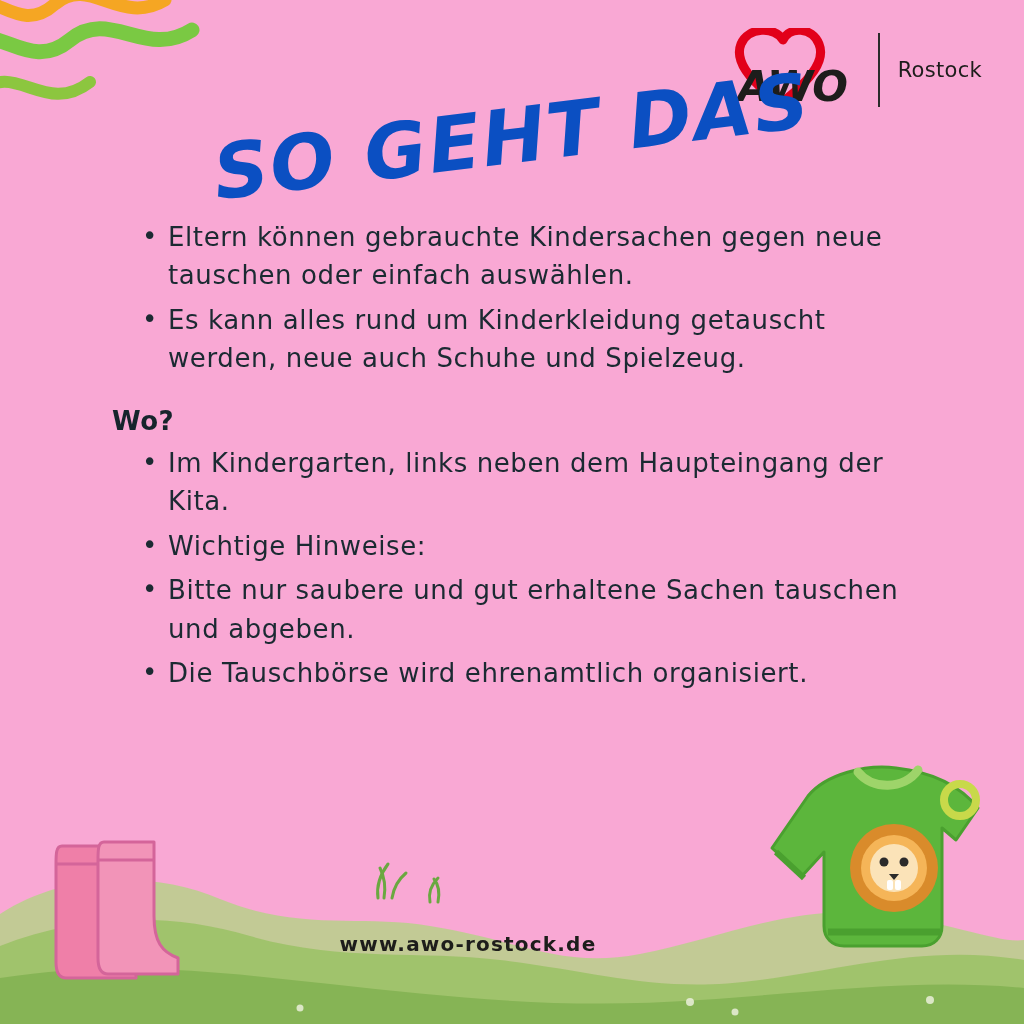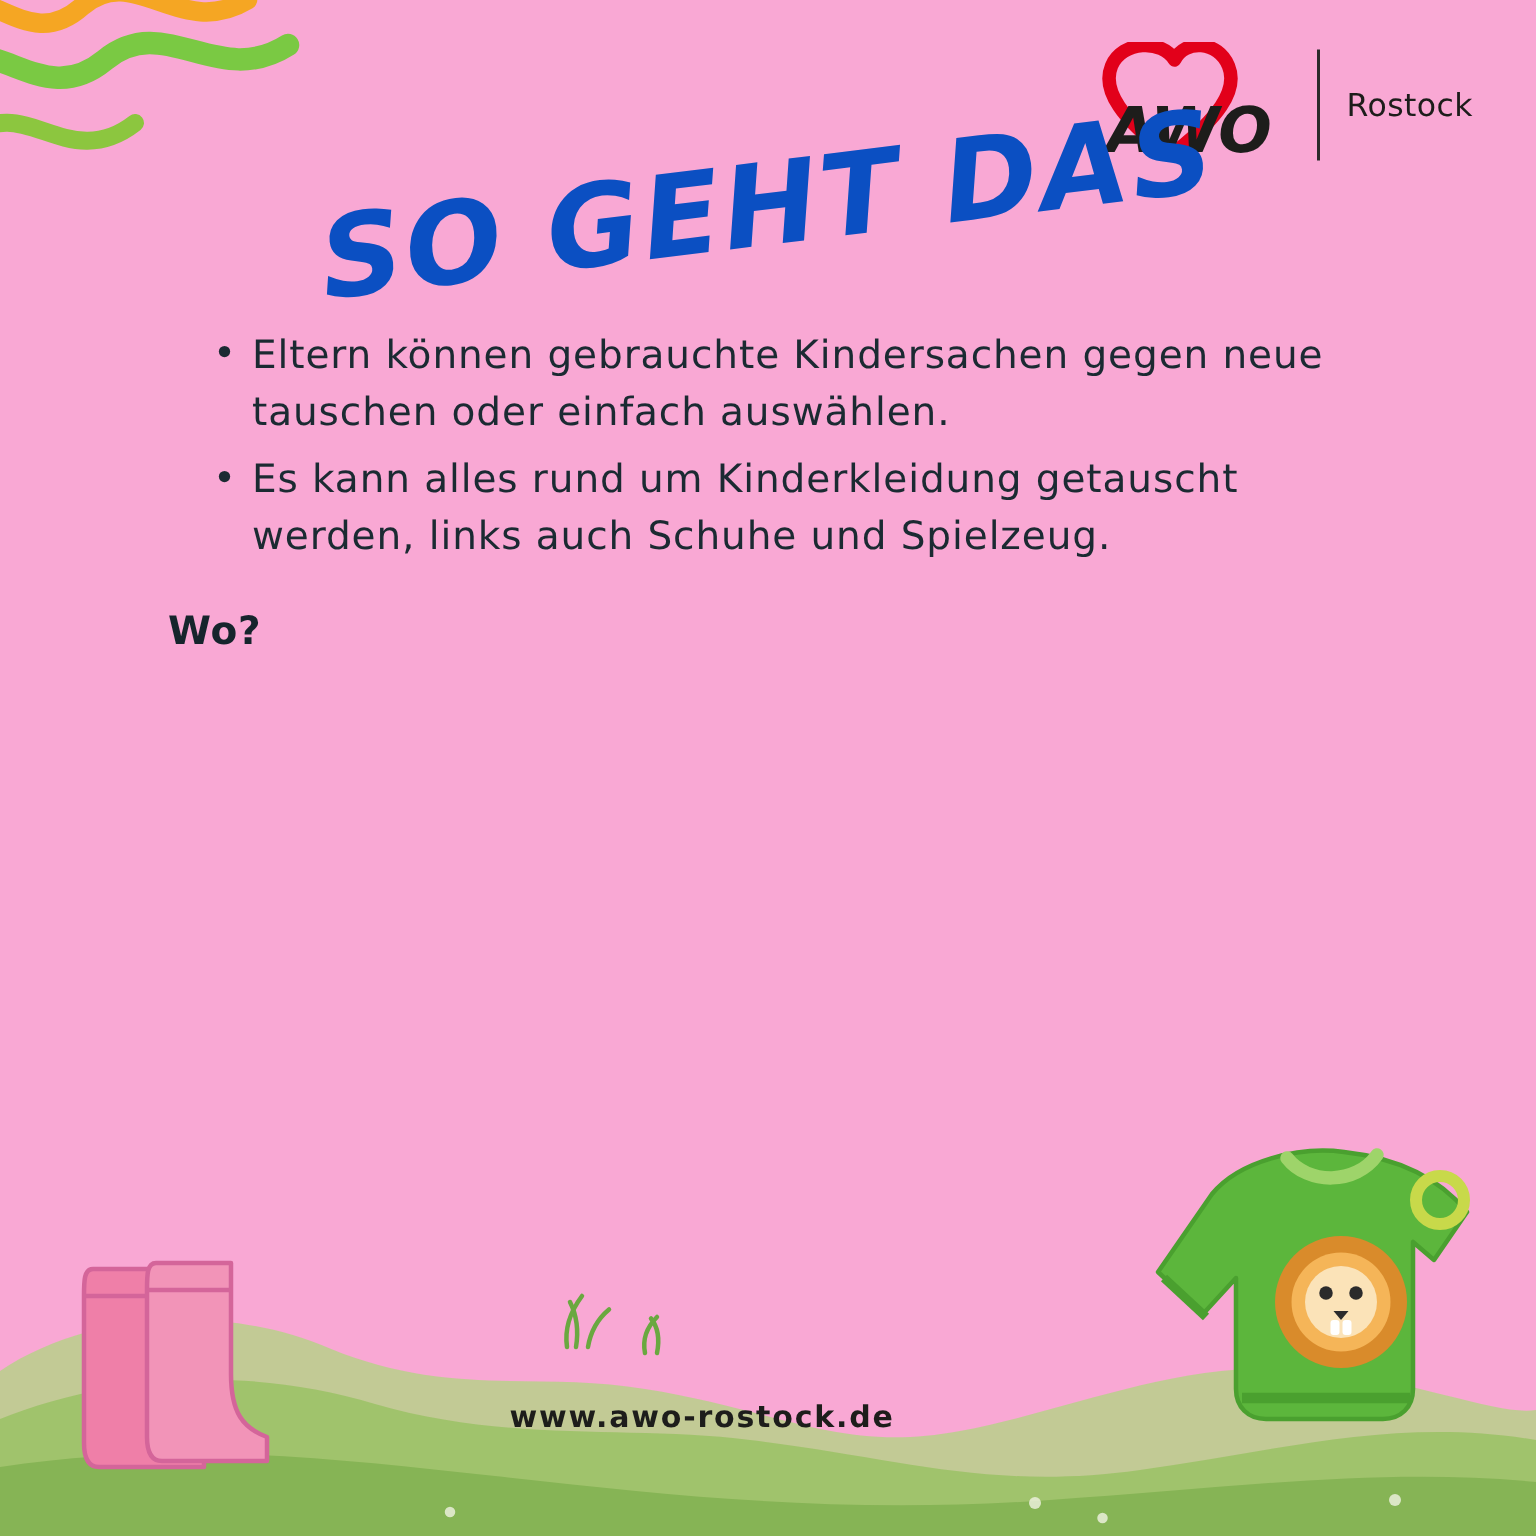--- a/index.html
+++ b/index.html
@@ -172,26 +172,32 @@
 
   <div class="headline">
     <span>SO GEHT DAS</span>
   </div>
 
   <div class="content">
 
     <div class="section">
       <ul class="bullets">
         <li>Eltern können gebrauchte Kindersachen gegen neue tauschen oder einfach auswählen.</li>
-        <li>Es kann alles rund um Kinderkleidung getauscht werden, links auch Schuhe und Spielzeug.</li>
+        <li>Es kann alles rund um Kinderkleidung getauscht werden, neue auch Schuhe und Spielzeug.</li>
       </ul>
     </div>
 
     <div class="section">
       <div class="section-title">Wo?</div>
+      <ul class="bullets">
+        <li>Im Kindergarten, links neben dem Haupteingang der Kita.</li>
+        <li>Wichtige Hinweise:</li>
+        <li>Bitte nur saubere und gut erhaltene Sachen tauschen und abgeben.</li>
+        <li>Die Tauschbörse wird ehrenamtlich organisiert.</li>
+      </ul>
     </div>
 
   </div>
 
   <svg class="scenery" viewBox="0 0 1024 260">
 
     <path d="M0,150 C60,110 150,105 220,135 C300,168 360,150 430,162 C520,176 560,205 640,190 C720,175 790,140 880,150 C950,158 1000,180 1024,176 L1024,260 L0,260 Z" fill="#b8d08a" opacity="0.85"></path>
     <path d="M0,182 C80,150 170,148 250,172 C340,198 420,186 500,196 C600,208 660,230 760,216 C850,204 930,180 1024,196 L1024,260 L0,260 Z" fill="#9cc267" opacity="0.9"></path>
     <path d="M0,214 C120,196 220,208 330,220 C450,233 560,246 700,236 C820,228 920,214 1024,224 L1024,260 L0,260 Z" fill="#86b455"></path>
 

